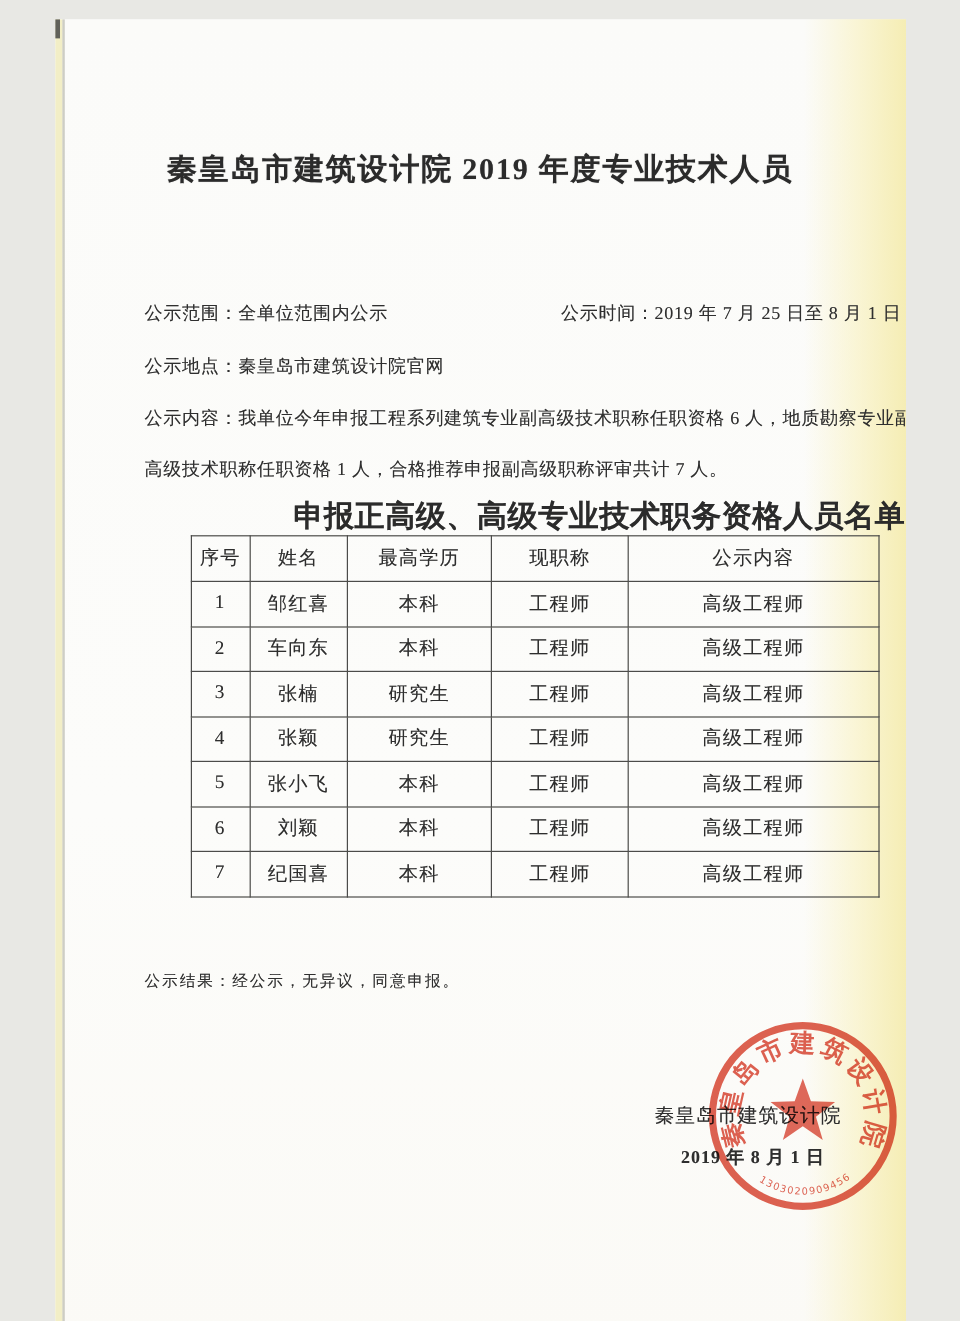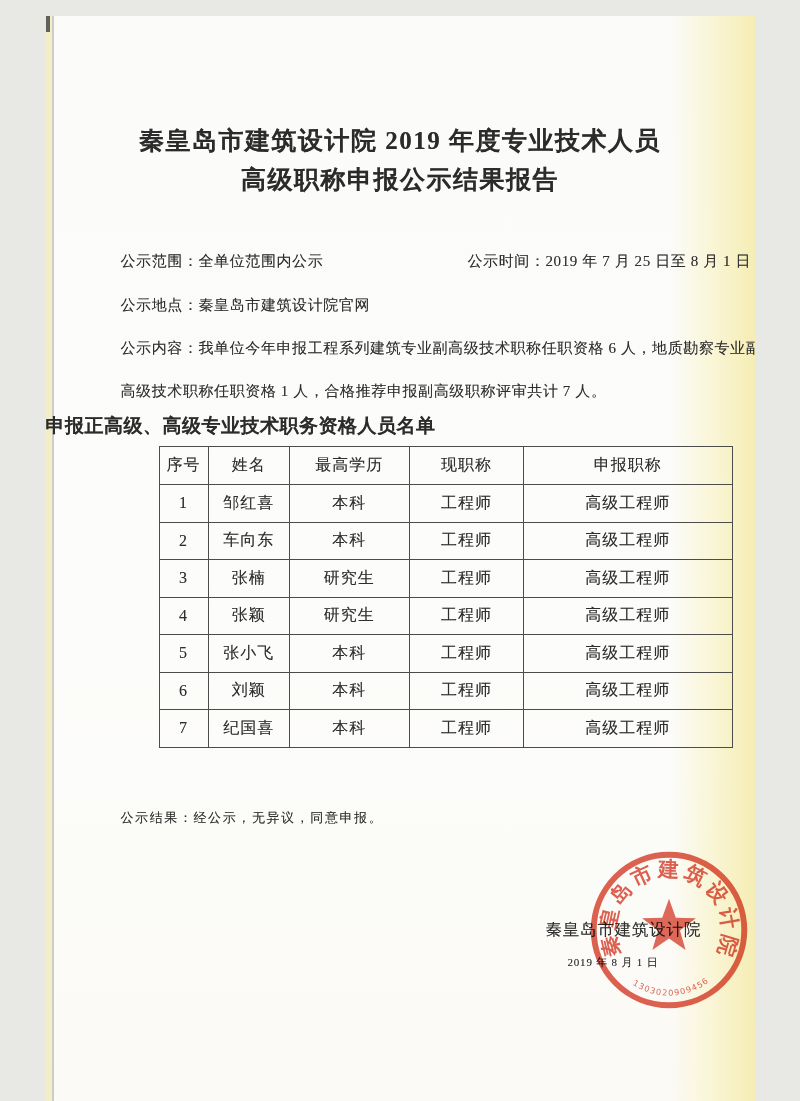--- a/index.html
+++ b/index.html
@@ -34,43 +34,43 @@
 
   .meta{font-size:15px;letter-spacing:.6px;color:#2f2f2f;text-shadow:0 0 .4px rgba(47,47,47,.4);}
   .m-scope{left:75px;top:236px;}
   .m-time{left:422px;top:236px;}
   .m-location{left:75px;top:280px;}
   .m-content1{left:75px;top:323px;}
   .m-content2{left:75px;top:366px;text-align:right;}
   .m-result{left:75px;top:793px;font-size:13px;letter-spacing:1.6px;}
 
   .table-title{
-    left:0;width:100%;text-align:left;top:397px;
-    font-size:19px;font-weight:700;letter-spacing:.5px;color:#2b2b2b;
+    left:0;width:100%;text-align:right;top:397px;
+    font-size:25px;font-weight:700;letter-spacing:.5px;color:#2b2b2b;
     text-shadow:0 0 .5px rgba(43,43,43,.5);
   }
 
   table.roster{
     position:absolute;left:113px;top:430px;width:574px;height:301px;
     border-collapse:collapse;table-layout:fixed;
     font-size:16px;color:#2e2e2e;
   }
   table.roster th,table.roster td{
     border:1.6px solid #4c4c4a;
     text-align:center;vertical-align:middle;
     font-weight:400;letter-spacing:1px;
     text-shadow:0 0 .4px rgba(46,46,46,.4);
     padding:0;
   }
   table.roster thead tr{height:38px;}
   table.roster tbody tr{height:37.5px;}
   .c0{width:49px;} .c1{width:81px;} .c2{width:120px;} .c3{width:114px;} .c4{width:208px;}
 
   .sig-org{left:500px;top:903px;font-size:16.5px;letter-spacing:.8px;color:#2e2e2e;text-shadow:0 0 .4px rgba(46,46,46,.4);}
-  .sig-date{left:522px;top:939px;font-size:11px;letter-spacing:.8px;color:#2e2e2e;text-shadow:0 0 .4px rgba(46,46,46,.4);}
+  .sig-date{left:522px;top:939px;font-size:15px;letter-spacing:.8px;color:#2e2e2e;text-shadow:0 0 .4px rgba(46,46,46,.4);font-weight:bold;}
 
   .stamp{
     position:absolute;left:541px;top:832px;width:164px;height:164px;
     mix-blend-mode:multiply;opacity:.92;
     filter:blur(.4px);
   }
 </style>
 </head>
 <body>
 
@@ -78,21 +78,20 @@
 
   <div class="edge-left-yellow"></div>
   <div class="edge-left-line"></div>
   <div class="corner-mark"></div>
   <div class="nextpage-line-bold"></div>
   <div class="nextpage-line"></div>
   <div class="nextpage-tick1"></div>
   <div class="nextpage-tick2"></div>
 
   <div class="abs doc-title t1">秦皇岛市建筑设计院 2019 年度专业技术人员</div>
-  <div class="abs doc-title t2">高级职称申报公示结果报告</div>
 
   <div class="abs meta m-scope">公示范围：全单位范围内公示</div>
   <div class="abs meta m-time">公示时间：2019 年 7 月 25 日至 8 月 1 日</div>
   <div class="abs meta m-location">公示地点：秦皇岛市建筑设计院官网</div>
   <div class="abs meta m-content1">公示内容：我单位今年申报工程系列建筑专业副高级技术职称任职资格 6 人，地质勘察专业副</div>
   <div class="abs meta m-content2">高级技术职称任职资格 1 人，合格推荐申报副高级职称评审共计 7 人。</div>
 
   <div class="abs table-title">申报正高级、高级专业技术职务资格人员名单</div>
 
   <table class="roster">
@@ -102,21 +101,21 @@
         <col class="c2">
         <col class="c3">
         <col class="c4">
     </colgroup>
     <thead>
       <tr>
         <th>序号</th>
         <th>姓名</th>
         <th>最高学历</th>
         <th>现职称</th>
-        <th>申报职称</th>
+        <th>公示内容</th>
       </tr>
     </thead>
     <tbody>
       <tr>
         <td>1</td>
         <td>邹红喜</td>
         <td>本科</td>
         <td>工程师</td>
         <td>高级工程师</td>
       </tr>

